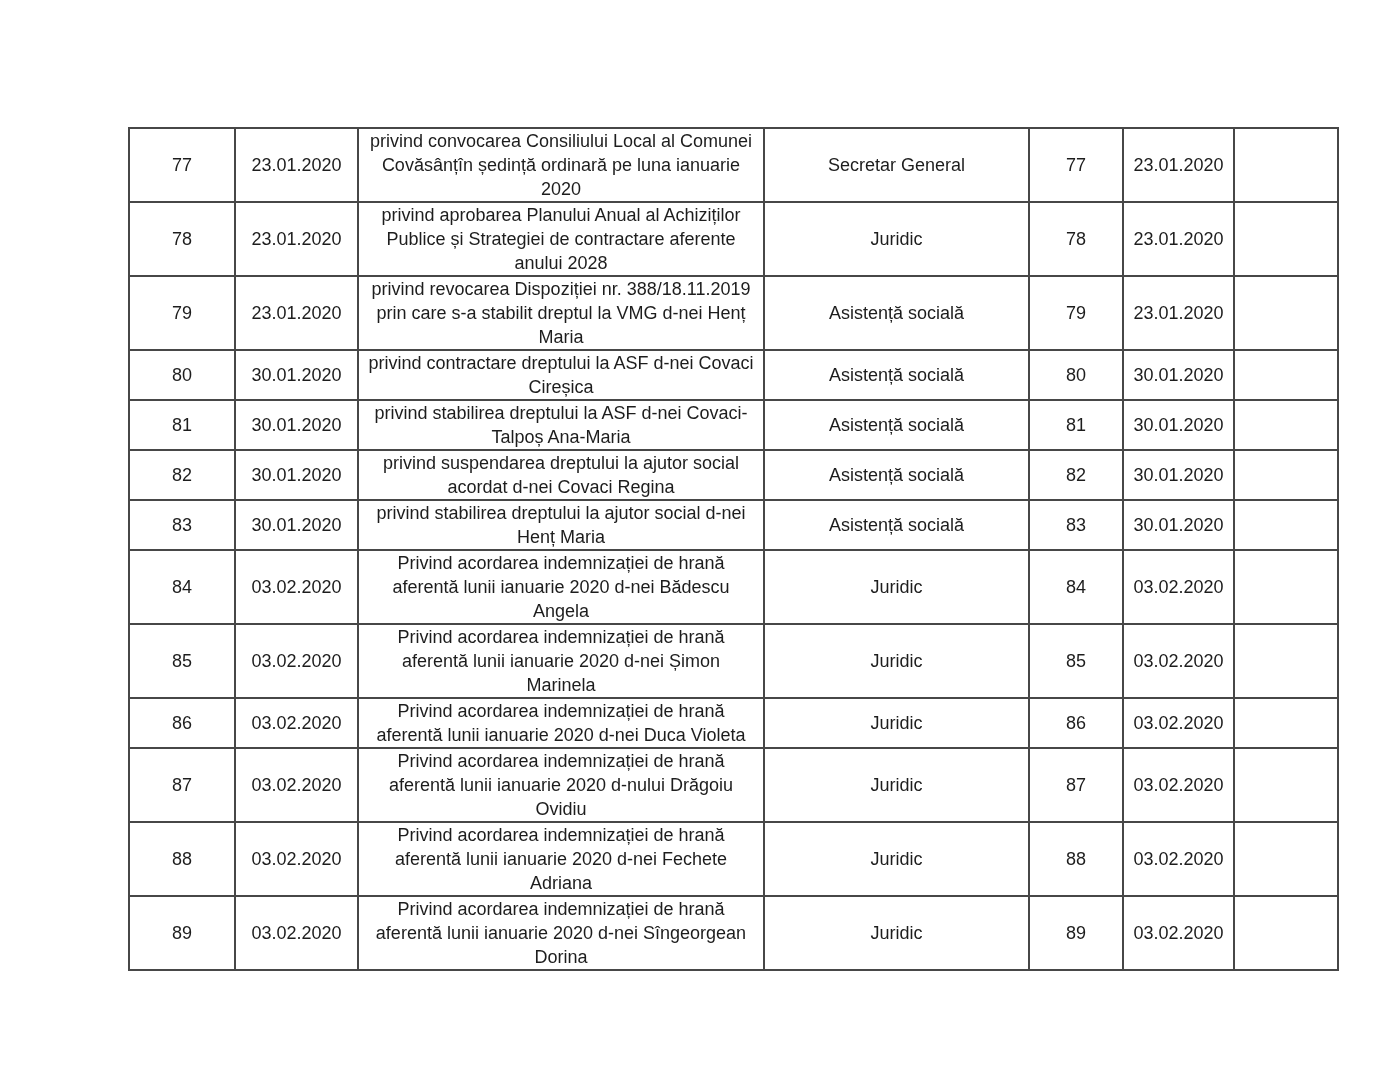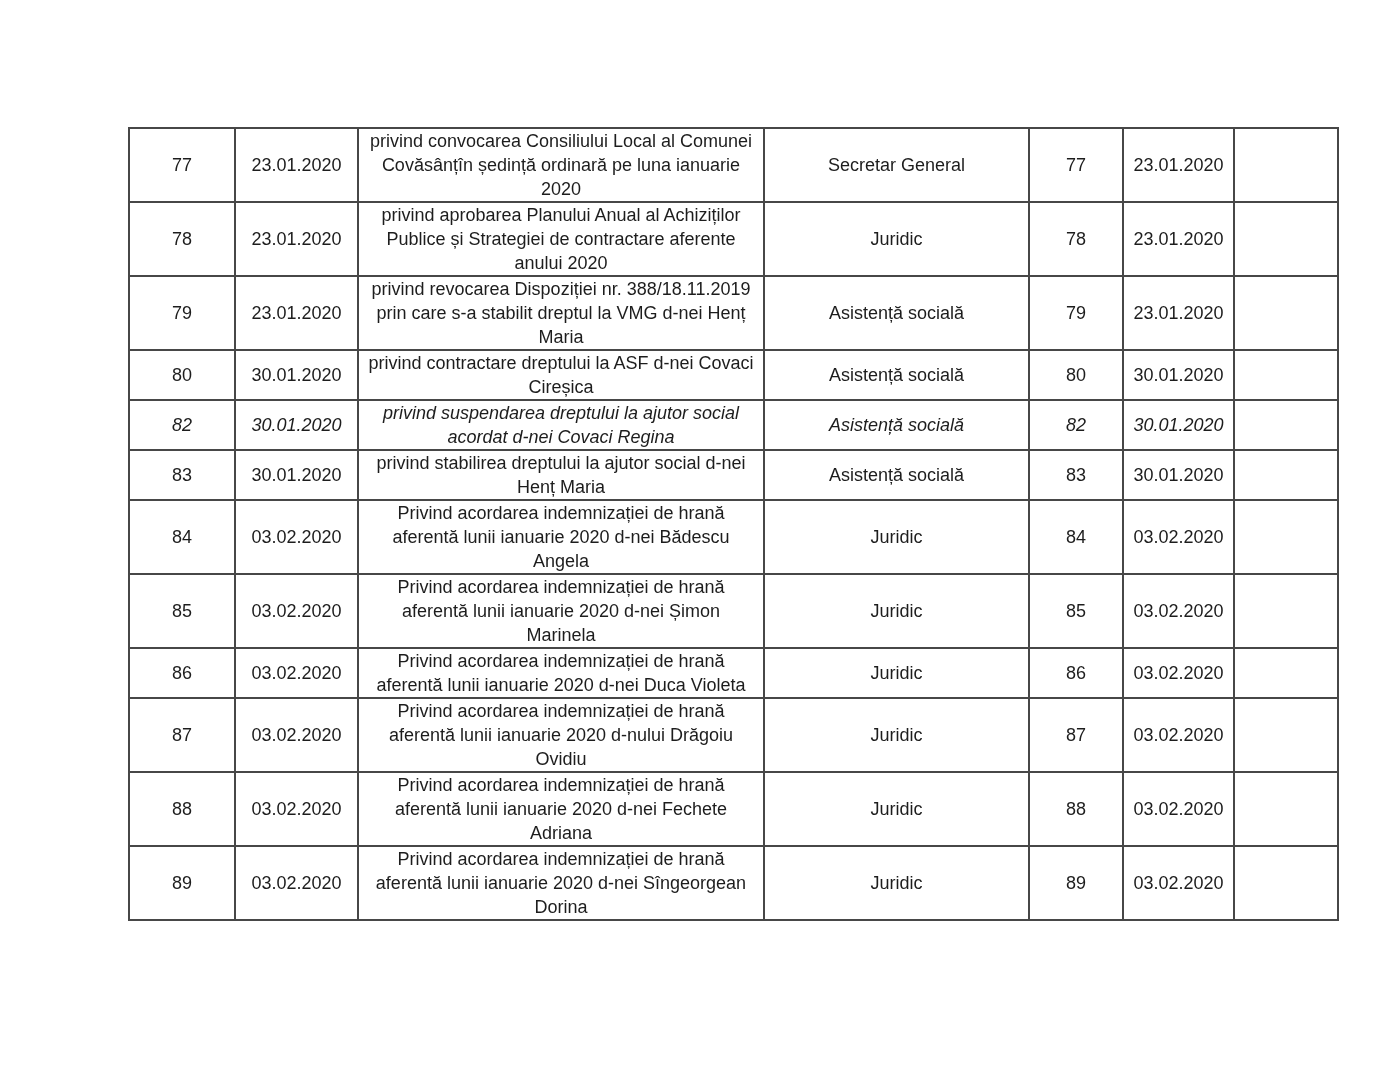--- a/index.html
+++ b/index.html
@@ -69,21 +69,21 @@
           <td class="cell-department">Secretar General</td>
           <td class="cell-nr-confirm">77</td>
           <td class="cell-confirm-date">23.01.2020</td>
           <td class="cell-signature"></td>
         </tr>
         <tr style="height: 73px;">
           <td class="cell-nr">78</td>
           <td class="cell-issue-date">23.01.2020</td>
           <td class="cell-description">privind aprobarea Planului Anual al Achiziților
 Publice și Strategiei de contractare aferente
-anului 2020</td>
+anului 2028</td>
           <td class="cell-department">Juridic</td>
           <td class="cell-nr-confirm">78</td>
           <td class="cell-confirm-date">23.01.2020</td>
           <td class="cell-signature"></td>
         </tr>
         <tr style="height: 73px;">
           <td class="cell-nr">79</td>
           <td class="cell-issue-date">23.01.2020</td>
           <td class="cell-description">privind revocarea Dispoziției nr. 388/18.11.2019
 prin care s-a stabilit dreptul la VMG d-nei Henț
@@ -96,21 +96,31 @@
         <tr style="height: 46px;">
           <td class="cell-nr">80</td>
           <td class="cell-issue-date">30.01.2020</td>
           <td class="cell-description">privind contractare dreptului la ASF d-nei Covaci
 Cireșica</td>
           <td class="cell-department">Asistență socială</td>
           <td class="cell-nr-confirm">80</td>
           <td class="cell-confirm-date">30.01.2020</td>
           <td class="cell-signature"></td>
         </tr>
-        <tr style="height: 48px; font-style: italic;">
+        <tr style="height: 48px;">
+          <td class="cell-nr">81</td>
+          <td class="cell-issue-date">30.01.2020</td>
+          <td class="cell-description">privind stabilirea dreptului la ASF d-nei Covaci-
+Talpoș Ana-Maria</td>
+          <td class="cell-department">Asistență socială</td>
+          <td class="cell-nr-confirm">81</td>
+          <td class="cell-confirm-date">30.01.2020</td>
+          <td class="cell-signature"></td>
+        </tr>
+        <tr style="height: 48px;">
           <td class="cell-nr">82</td>
           <td class="cell-issue-date">30.01.2020</td>
           <td class="cell-description">privind suspendarea dreptului la ajutor social
 acordat d-nei Covaci Regina</td>
           <td class="cell-department">Asistență socială</td>
           <td class="cell-nr-confirm">82</td>
           <td class="cell-confirm-date">30.01.2020</td>
           <td class="cell-signature"></td>
         </tr>
         <tr style="height: 49px; border-radius: 13px;">

